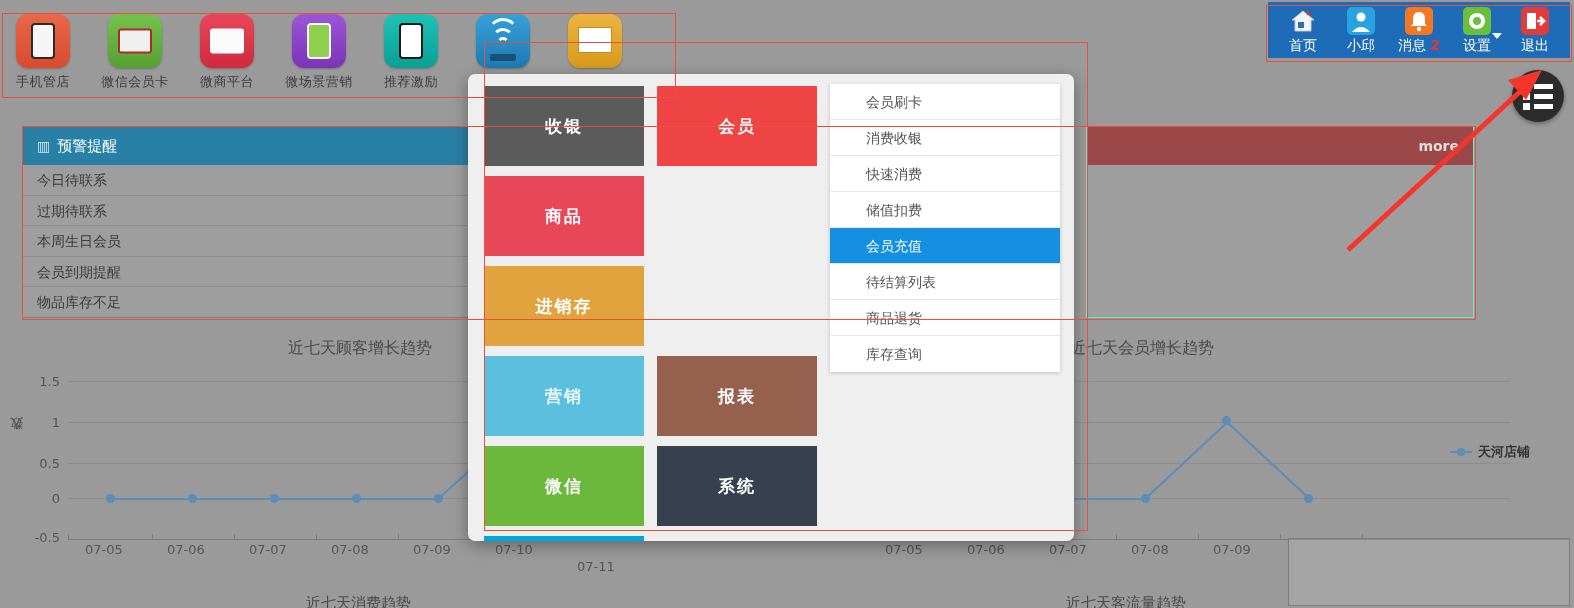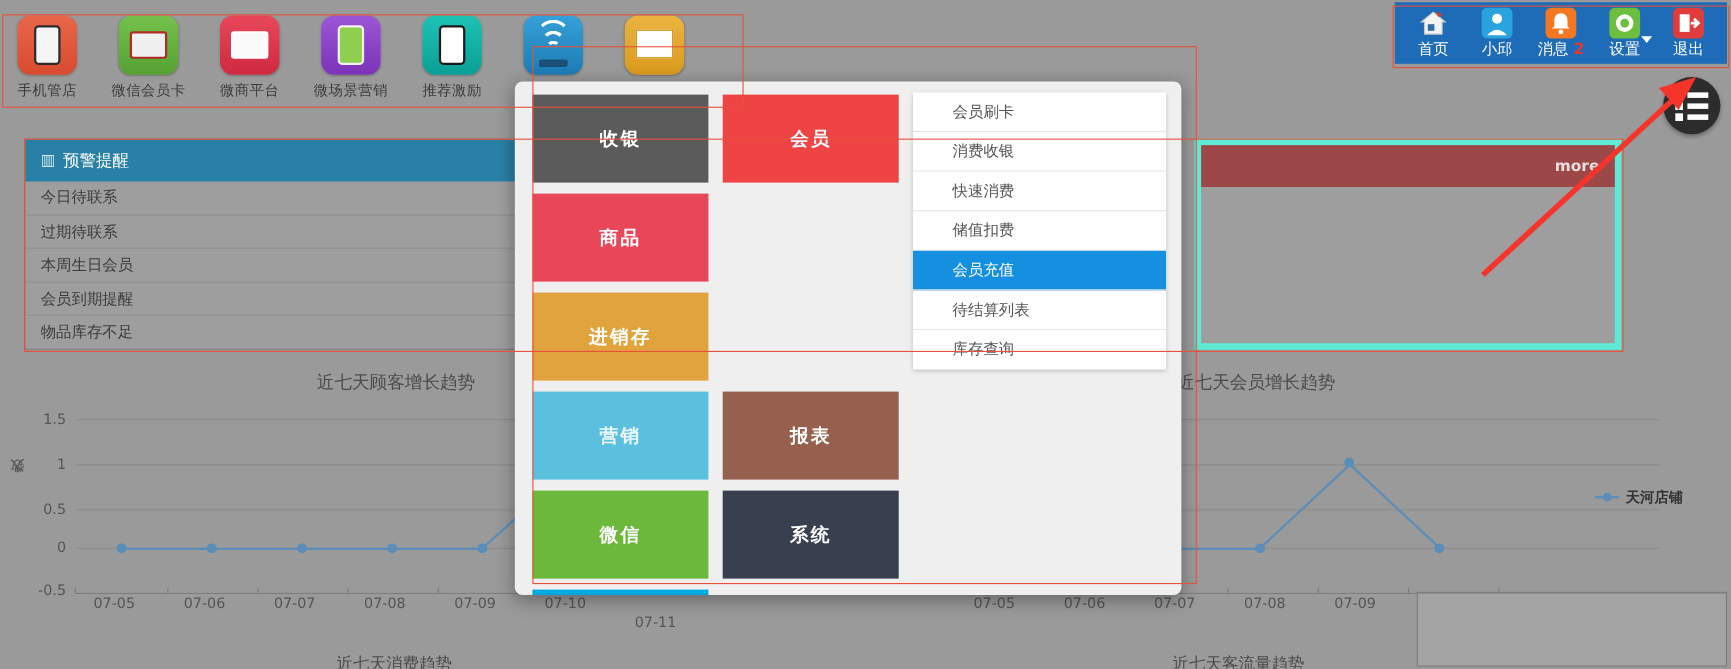--- a/index.html
+++ b/index.html
@@ -46,21 +46,21 @@
           background:#2c2c2c;display:flex;align-items:center;justify-content:center;cursor:pointer;
           box-shadow:0 2px 4px rgba(0,0,0,.35);}
   .burger .rows{width:30px;}
   .burger .r{display:flex;align-items:center;margin:3px 0;}
   .burger .sq{width:7px;height:7px;background:#fff;margin-right:4px;}
   .burger .ln{height:5px;background:#fff;flex:1;}
 
   
   .panel{position:absolute;background:#9e9e9e;border:1px solid #7e7e7e;box-sizing:border-box;}
   .panel-left{left:22px;top:126px;width:1010px;height:192px;}
-  .panel-right{left:1086px;top:126px;width:388px;height:192px;background:#9e9e9e;border:6px solid #5eead4;text-align:center;}
+  .panel-right{left:1086px;top:126px;width:388px;height:192px;background:#9e9e9e;border:1px solid #5eead4;text-align:center;}
   .ph{height:38px;display:flex;align-items:center;padding:0 14px;color:#fff;font-size:15px;box-sizing:border-box;}
   .ph-blue{background:#2980a6;}
   .ph-red{background:#9c4748;justify-content:flex-end;}
   .ph .ic{margin-right:7px;font-size:14px;color:#cfe6f2;}
   .prow{height:30.6px;line-height:30.6px;padding:0 14px;font-size:14px;color:#3b3b3b;
         border-bottom:1px solid #8e8e8e;box-sizing:border-box;}
   .prow:last-child{border-bottom:none;}
   .more{font-size:14px;font-weight:bold;color:#e7dcdc;cursor:pointer;}
 
   
@@ -361,20 +361,21 @@
     </div>
   </div>
 
   <div class="sublist">
     <div class="subitem">会员刷卡</div>
     <div class="subitem">消费收银</div>
     <div class="subitem">快速消费</div>
     <div class="subitem">储值扣费</div>
     <div class="subitem active">会员充值</div>
     <div class="subitem">待结算列表</div>
+    <div class="subitem">商品退货</div>
     <div class="subitem" style="border-bottom:none">库存查询</div>
   </div>
 
   <div class="tipbox">
     <div class="tipbody">
     </div>
   </div>
 
   <div class="annbox" style="left:2px;top:13px;width:672px;height:83px;"></div>
   <div class="annbox" style="left:1266px;top:5px;width:304px;height:55px;"></div>

